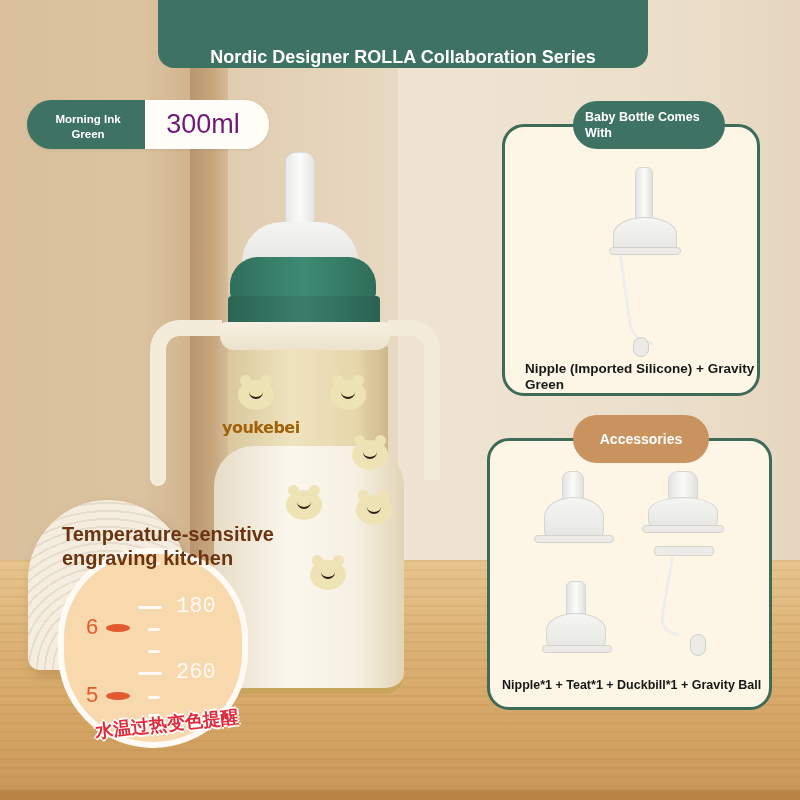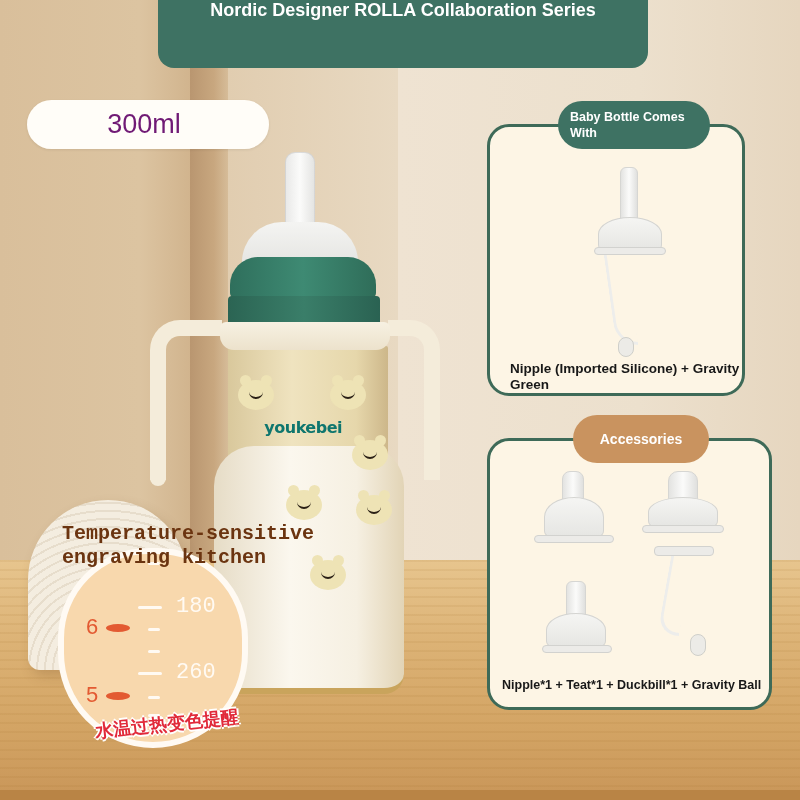--- a/index.html
+++ b/index.html
@@ -91,42 +91,42 @@
     background: linear-gradient(90deg, #d9c89c, #efe3bf 40%, #e6d7ab 80%, #cdb78a);
     border-radius: 2px;
   }
   .body-milk {
     position: absolute; left: 64px; top: 296px; width: 190px; height: 248px;
     background: linear-gradient(90deg, #e6dcc6, #fbf7ee 40%, #f6f0e2 75%, #e2d4b6);
     border-radius: 40px 40px 20px 20px;
     border-bottom: 6px solid #c9a45c;
   }
   .brand {
-    position: absolute; left: 72px; top: 268px; width: 120px; text-align: right;
+    position: absolute; left: 72px; top: 268px; width: 120px; text-align: left;
     font-family: "DejaVu Sans", sans-serif; font-weight: bold; font-size: 16px;
-    color: #0f766e; letter-spacing: -0.5px;
+    color: #a16207; letter-spacing: -0.5px;
   }
   .bear {
     position: absolute; width: 36px; height: 30px; border-radius: 50%;
     background: #eee3b5;
   }
   .bear::before, .bear::after {
     content: ""; position: absolute; top: -5px; width: 11px; height: 11px;
     border-radius: 50%; background: #eee3b5;
   }
   .bear::before { left: 2px; } .bear::after { right: 2px; }
   .bear .face {
     position: absolute; left: 11px; top: 11px; width: 14px; height: 8px;
     border-bottom: 2px solid #2a2015; border-radius: 0 0 8px 8px;
   }
   
   .title-banner {
     position: absolute; left: 158px; top: 0; width: 490px; height: 68px;
     background: #3e7263; border-radius: 0 0 16px 16px;
-    display: flex; align-items: flex-start; justify-content: center;
+    display: flex; align-items: flex-end; justify-content: center;
     color: #ffffff; font-family: "Liberation Sans", sans-serif;
     font-weight: bold; font-size: 18px;
   }
   .variant-pill {
     position: absolute; left: 27px; top: 100px; width: 242px; height: 49px;
     border-radius: 25px; overflow: hidden; display: flex;
     box-shadow: 0 1px 3px rgba(0,0,0,0.08);
   }
   .variant-color {
     width: 118px; background: #3e7263; color: #fff;
@@ -155,21 +155,21 @@
   
   .part-clear { position: absolute; }
   .stem { position: absolute; background: linear-gradient(90deg,#e3e3e1,#fbfbfa 50%,#e0e0de); border: 1px solid #d6d6d3; border-radius: 6px 6px 2px 2px; }
   .dome { position: absolute; background: linear-gradient(180deg,#f5f5f3,#e6e6e3); border: 1px solid #d4d4d1; border-radius: 50% 50% 6px 6px; }
   .flange { position: absolute; background: #ecebe8; border: 1px solid #d2d2cf; border-radius: 4px; }
   .tube { position: absolute; border: 3px solid #ededeb; border-top: none; border-right: none; border-radius: 0 0 0 40px; }
   .ball { position: absolute; background: #ecebe7; border: 1px solid #cfcfca; border-radius: 8px; }
   
   .temp-title {
     position: absolute; left: 62px; top: 522px; width: 260px;
-    font-family: Liberation Mono, monospace; font-weight: bold;
+    font-family: Liberation Sans, sans-serif; font-weight: bold;
     font-size: 20px; line-height: 24px; color: #6b3410;
   }
   .temp-disc {
     position: absolute; left: 58px; top: 548px; width: 190px; height: 200px;
     border-radius: 95px 95px 100px 100px;
     background: #f8d8ad; border: 6px solid #fffaf3;
   }
   .tick { position: absolute; height: 3px; background: #fffaf3; border-radius: 2px; }
   .scale-num { position: absolute; font-family: Liberation Mono, monospace; font-size: 22px; color: #fffaf3; }
   .level-num { position: absolute; font-family: "Liberation Sans", sans-serif; font-size: 22px; color: #e35a32; }
@@ -224,24 +224,25 @@
       <div class="face"></div>
     </div>
   <div class="brand">youkebei</div>
 </div>
 
 <div class="title-banner">
   <span>Nordic Designer ROLLA Collaboration Series</span>
 </div>
 
 <div class="variant-pill">
+  <div class="variant-color">Morning Ink Green</div>
   <div class="variant-size">300ml</div>
 </div>
 
-<div class="card" style="left:487px;top:124px;width:258px;height:272px;">
+<div class="card" style="left:502px;top:124px;width:258px;height:272px;">
   <div class="card-tag" style="left:68px;top:-26px;width:152px;background:#3e7263;font-size:12.5px;line-height:16px;padding:0 12px;">
     <span>Baby Bottle Comes With</span>
   </div>
   <div class="part-clear" style="left:0;top:0;width:280px;height:240px;">
     <div class="stem" style="left:130px;top:40px;width:18px;height:60px;"></div>
     <div class="dome" style="left:108px;top:90px;width:64px;height:34px;"></div>
     <div class="flange" style="left:104px;top:120px;width:72px;height:8px;"></div>
     <div class="tube" style="left:120px;top:128px;width:22px;height:90px;border-left-width:3px;transform:skewX(8deg);"></div>
     <div class="ball" style="left:128px;top:210px;width:16px;height:20px;"></div>
   </div>

